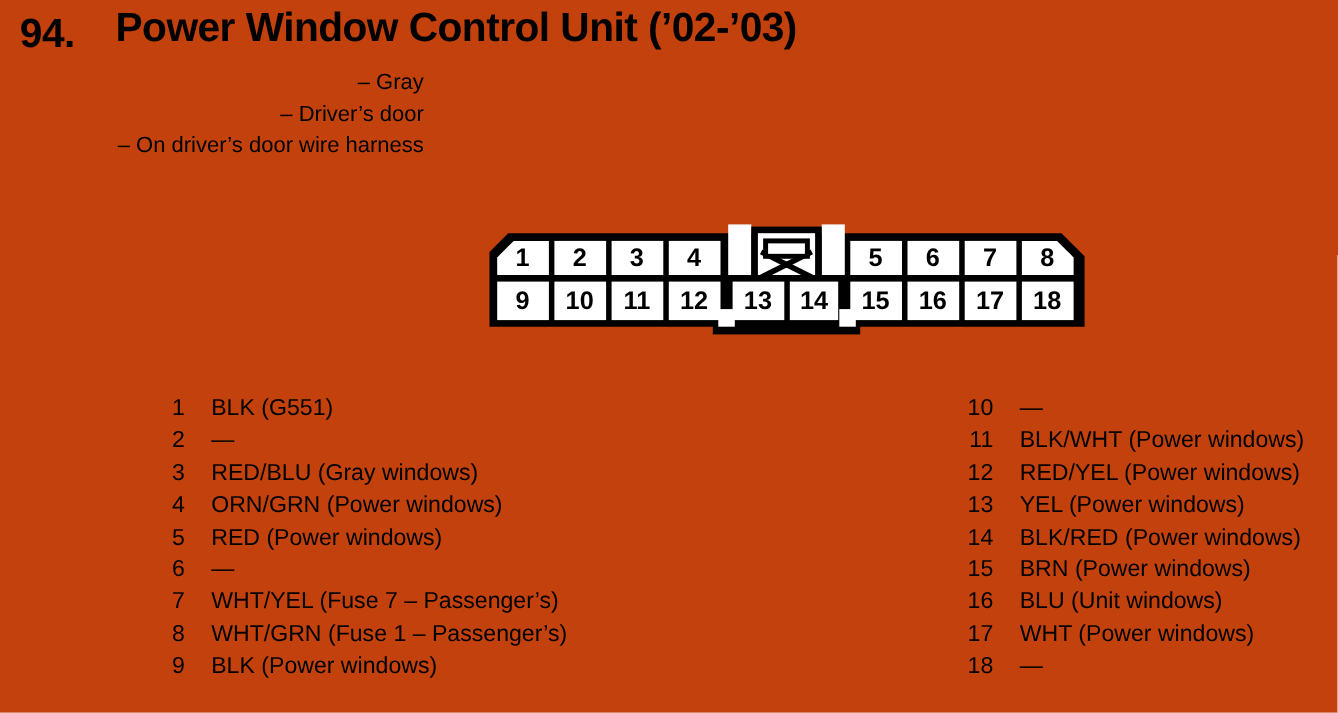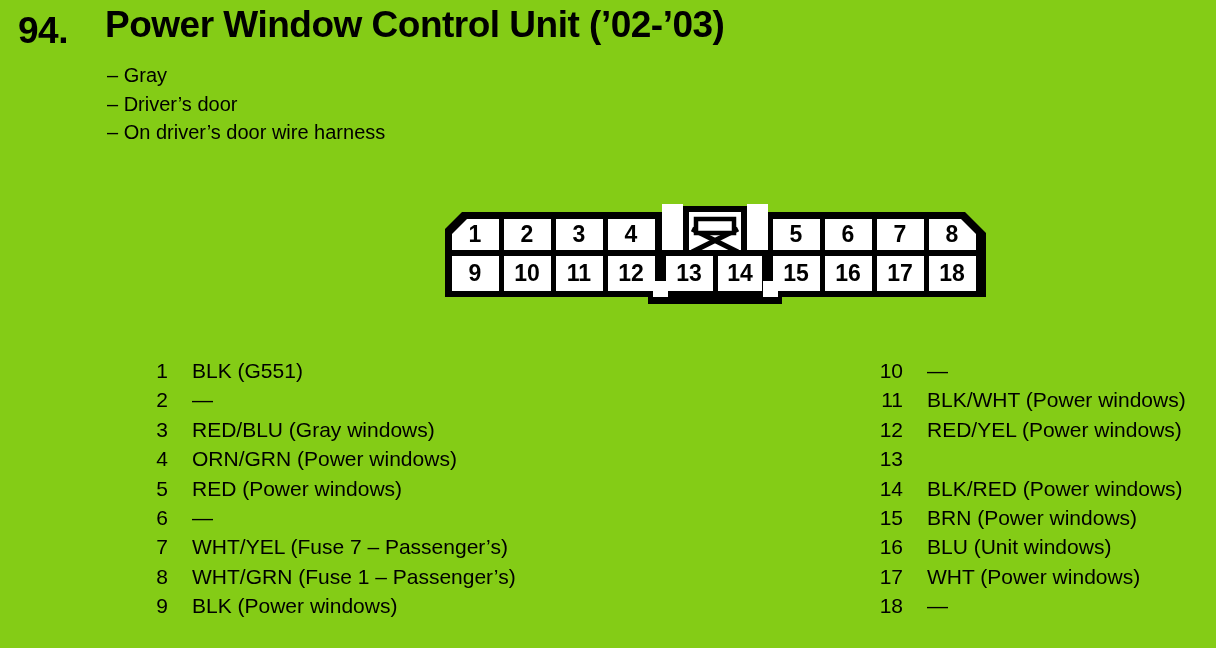--- a/index.html
+++ b/index.html
@@ -1,32 +1,32 @@
 <!DOCTYPE html>
 <html><head>
 <meta charset="utf-8">
 <style>
   html,body { margin:0; padding:0; background:#ffffff; }
   .page {
-    position:relative; width:1216px; height:648px; background:#84cc16;
+    position:relative; width:1216px; height:648px; background:#c2410c;
     color:#000; font-family:"Liberation Sans", sans-serif; overflow:hidden;
   }
   .hdr-index {
     position:absolute; left:18px; top:10px;
     font-size:37px; font-weight:bold; letter-spacing:-0.5px;
   }
   .hdr-title {
     position:absolute; left:105px; top:4px;
     font-size:37px; font-weight:bold; letter-spacing:-0.5px; white-space:nowrap;
   }
   .notes {
     position:absolute; left:107px; top:61px;
     font-size:20px; line-height:28.6px;
   }
-  .note-line { white-space:nowrap; }
+  .note-line { white-space:nowrap;text-align:right; }
   .connector-svg { position:absolute; left:440px; top:190px; }
   .cellnum {
     font-family:"Liberation Sans", sans-serif;
     font-size:23px; font-weight:bold; fill:#000; text-anchor:middle;
   }
   .pinout { position:absolute; font-size:21px; color:#000; }
   .pinout-left  { left:148px; top:356px; }
   .pinout-right { left:872px; top:356px; }
   .pin-row { display:flex; height:29.4px; line-height:29.4px; white-space:nowrap; }
   .pnum  { display:inline-block; text-align:right; flex:none; }
@@ -162,20 +162,21 @@
     <div class="pin-row">
         <span class="pnum">11</span>
         <span class="plabel">BLK/WHT (Power windows)</span>
       </div>
     <div class="pin-row">
         <span class="pnum">12</span>
         <span class="plabel">RED/YEL (Power windows)</span>
       </div>
     <div class="pin-row">
         <span class="pnum">13</span>
+        <span class="plabel">YEL (Power windows)</span>
       </div>
     <div class="pin-row">
         <span class="pnum">14</span>
         <span class="plabel">BLK/RED (Power windows)</span>
       </div>
     <div class="pin-row">
         <span class="pnum">15</span>
         <span class="plabel">BRN (Power windows)</span>
       </div>
     <div class="pin-row">

